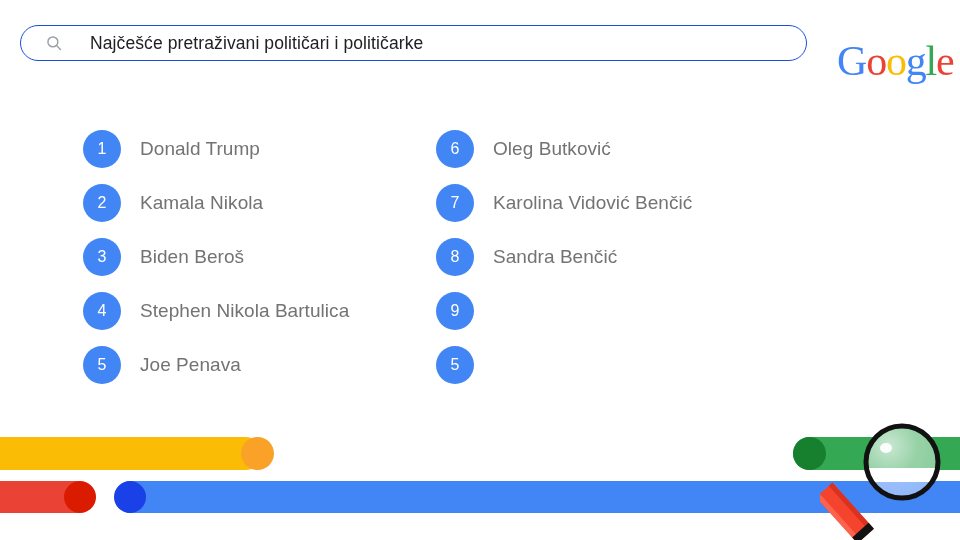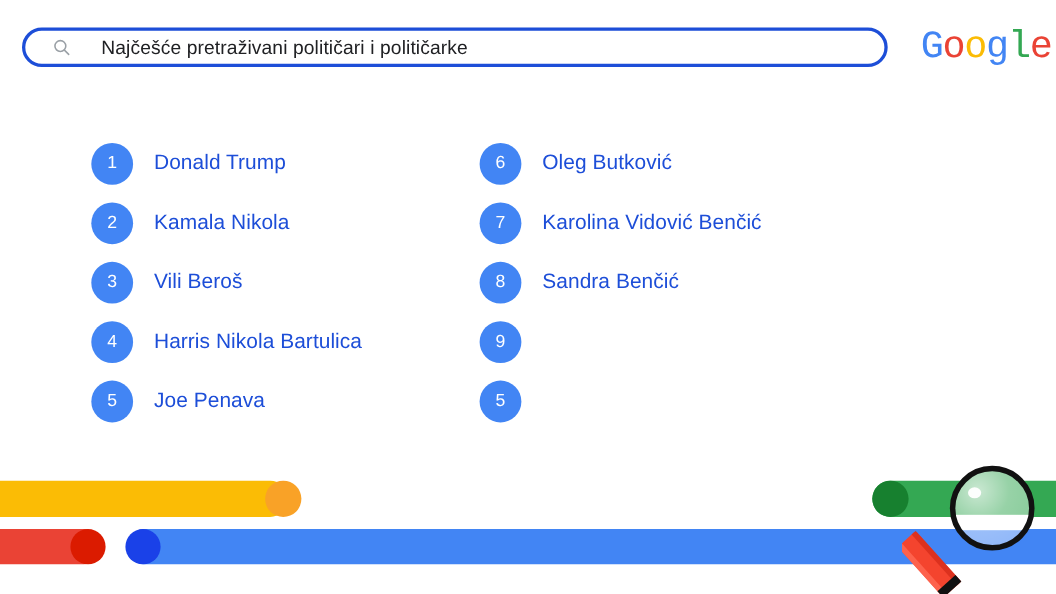--- a/index.html
+++ b/index.html
@@ -24,21 +24,21 @@
     height: 90px;
   }
 
   .searchbar {
     position: absolute;
     left: 20px;
     top: 25px;
     width: 787px;
     height: 36px;
     box-sizing: border-box;
-    border: 3px solid #1d4ed8;
+    border: 1px solid #1d4ed8;
     border-radius: 18px;
     background: #ffffff;
     display: flex;
     align-items: center;
   }
   .search-icon {
     width: 18px;
     height: 18px;
     margin-left: 24px;
     flex: none;
@@ -48,25 +48,25 @@
     margin-left: 27px;
     font-size: 17.5px;
     color: #202124;
     letter-spacing: 0.1px;
     white-space: nowrap;
   }
 
   .google-logo {
     position: absolute;
     left: 837px;
-    top: 26px;
-    font-size: 35px;
+    top: 44px;
+    font-size: 42px;
     line-height: 35px;
     letter-spacing: -1.2px;
-    font-family: Liberation Mono, monospace;
+    font-family: Liberation Serif, serif;
     font-weight: 400;
     white-space: nowrap;
   }
   .google-logo span { display: inline; }
 
   
   .list-wrap {
     position: absolute;
     top: 122px;
     left: 0;
@@ -94,21 +94,21 @@
     font-size: 16px;
     display: flex;
     align-items: center;
     justify-content: center;
     flex: none;
     letter-spacing: 0.2px;
   }
   .name {
     margin-left: 19px;
     font-size: 19px;
-    color: #1d4ed8;
+    color: #737373;
     white-space: nowrap;
     letter-spacing: 0.05px;
   }
 
   
   .deco { position: absolute; left: 0; top: 0; width: 960px; height: 540px; pointer-events: none; }
 
   .bar      { position: absolute; }
   .dot      { position: absolute; border-radius: 50%; }
 
@@ -153,25 +153,25 @@
     <div class="rank-row">
       <div class="badge">1</div>
       <div class="name">Donald Trump</div>
     </div>
     <div class="rank-row">
       <div class="badge">2</div>
       <div class="name">Kamala Nikola</div>
     </div>
     <div class="rank-row">
       <div class="badge">3</div>
-      <div class="name">Vili Beroš</div>
+      <div class="name">Biden Beroš</div>
     </div>
     <div class="rank-row">
       <div class="badge">4</div>
-      <div class="name">Harris Nikola Bartulica</div>
+      <div class="name">Stephen Nikola Bartulica</div>
     </div>
     <div class="rank-row">
       <div class="badge">5</div>
       <div class="name">Joe Penava</div>
     </div>
   </div>
 
   <div class="column right">
     <div class="rank-row">
       <div class="badge">6</div>

